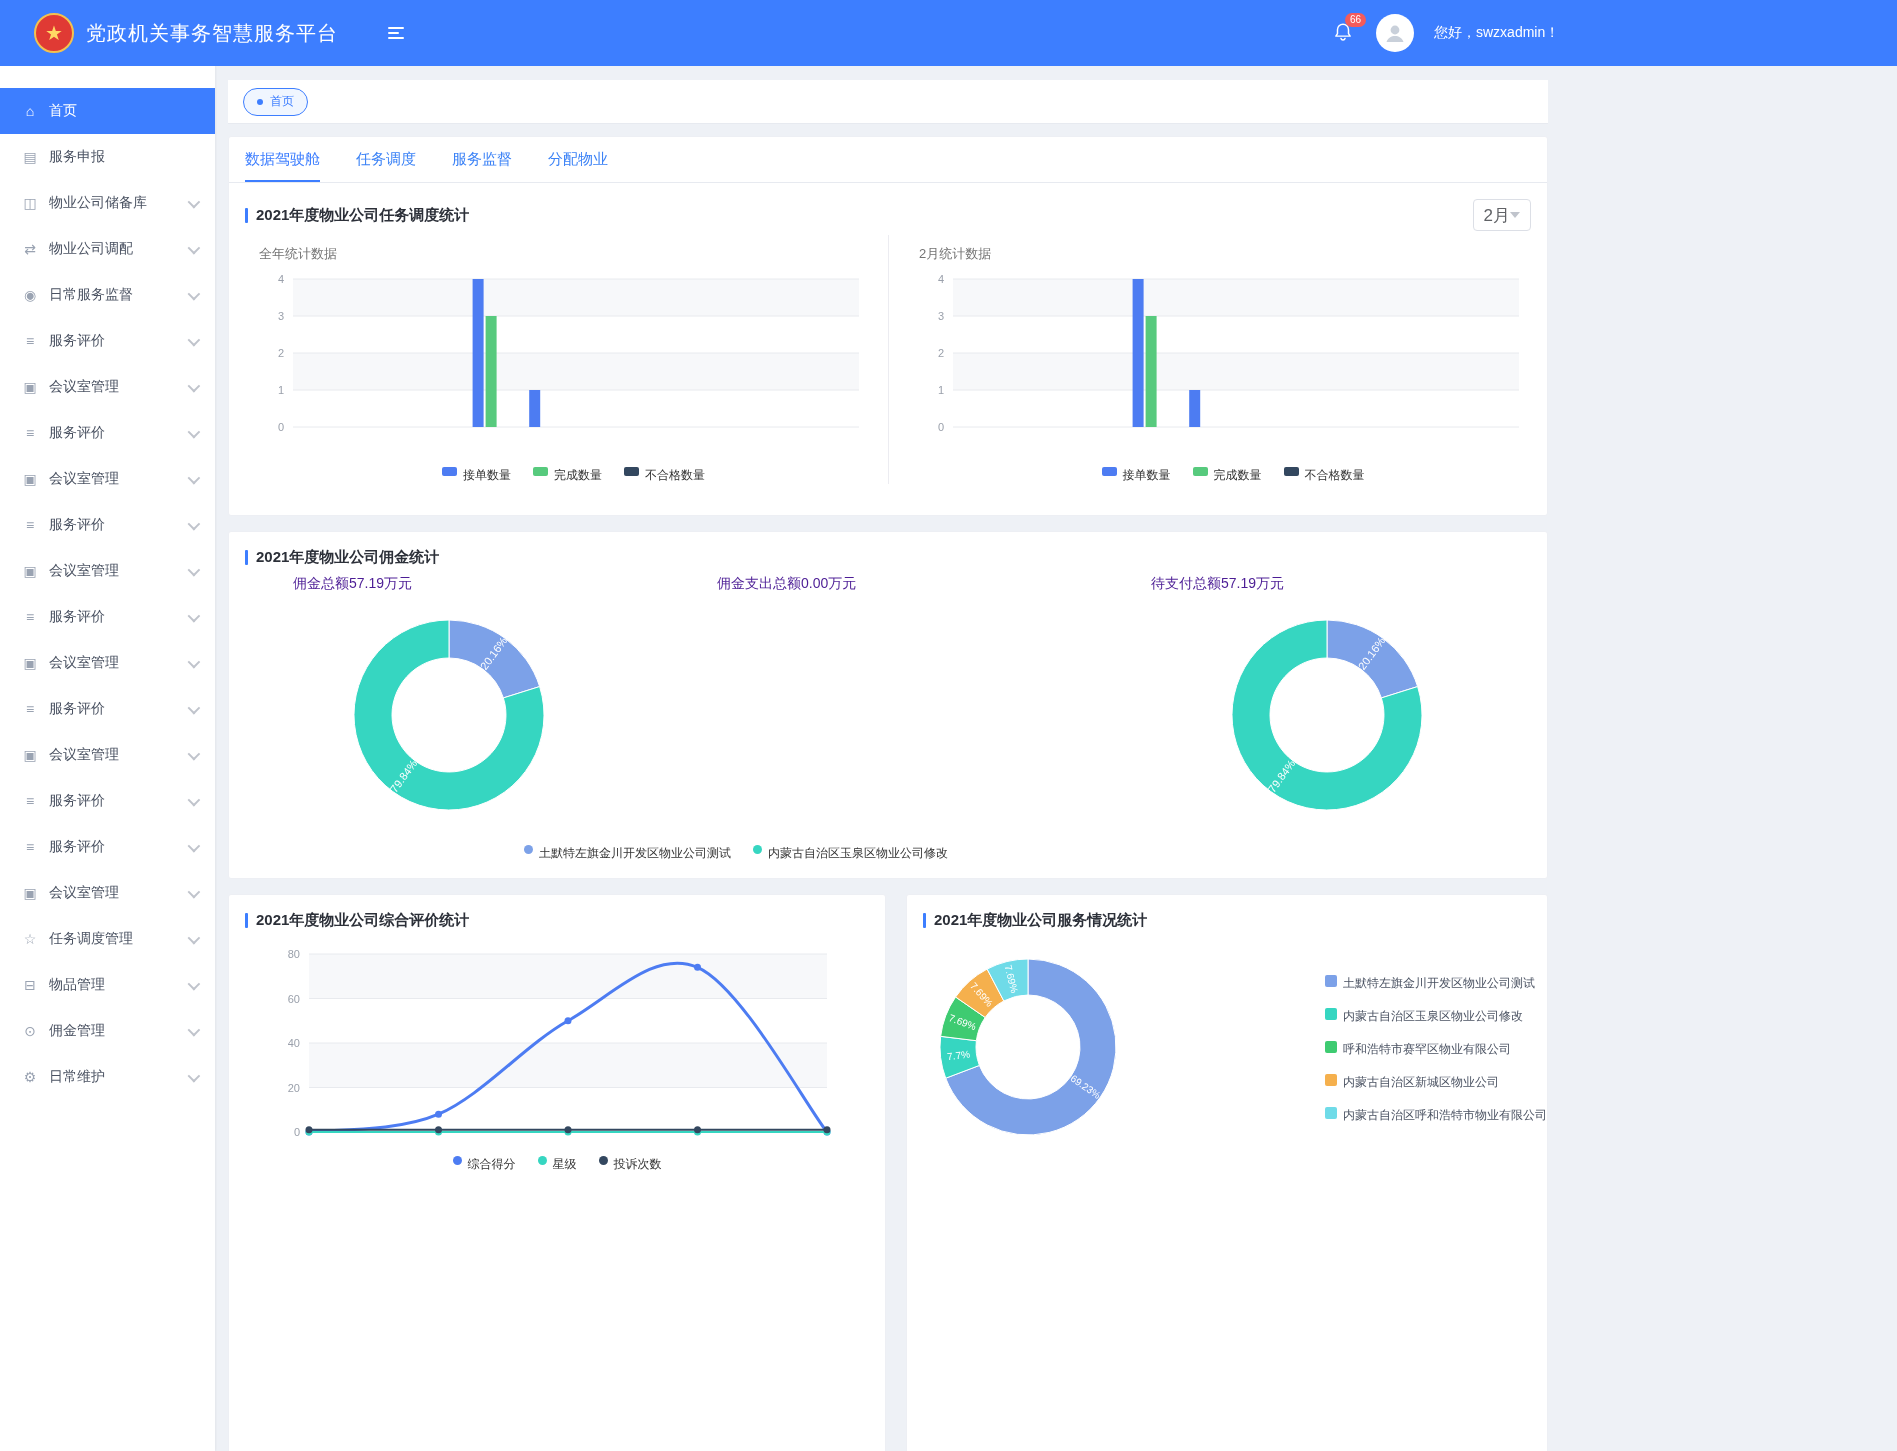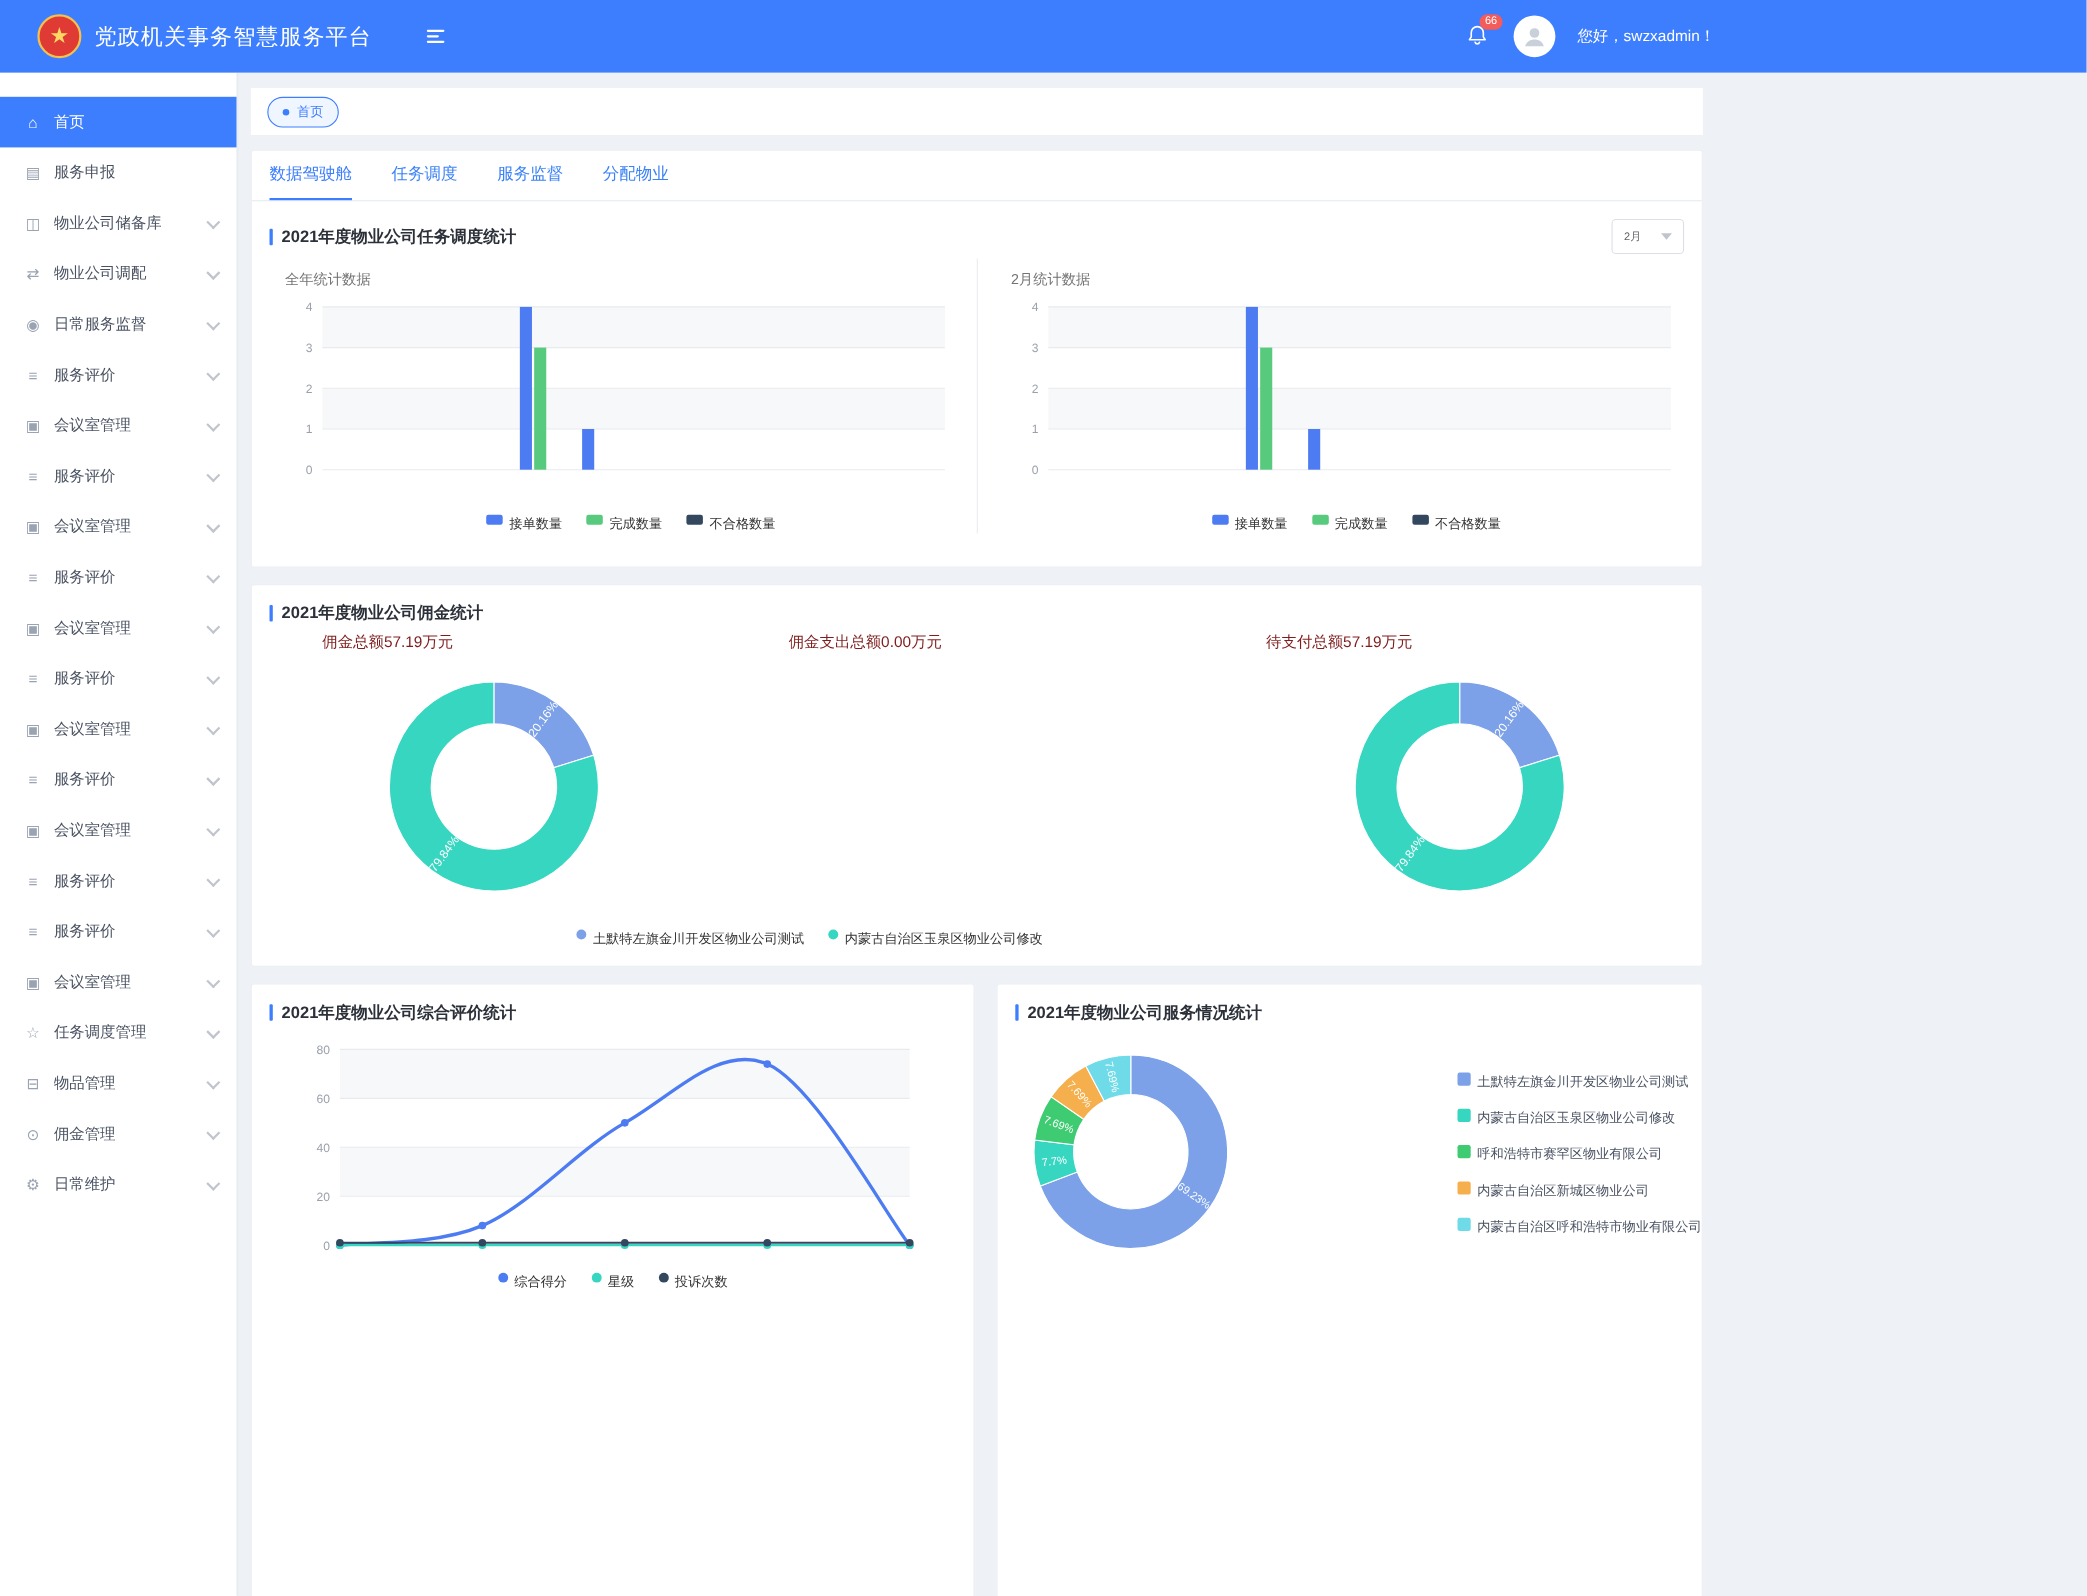--- a/index.html
+++ b/index.html
@@ -32,34 +32,34 @@
   .bc-dot{width:6px;height:6px;border-radius:50%;background:#3d7eff}
   
   .card{width:1320px;background:#fff;border:1px solid #edeff4;border-radius:3px;margin-bottom:15px;box-sizing:border-box}
   .card.first{height:380px}
   .tabbar{display:flex;gap:36px;padding:0 16px;border-bottom:1px solid #e7eaf0;height:46px;box-sizing:border-box}
   .tab{font-size:15px;color:#3b82f6;line-height:43px;cursor:pointer;border-bottom:2px solid transparent}
   .tab.active{color:#3d7eff;border-bottom-color:#3d7eff}
   .card-head{display:flex;justify-content:space-between;align-items:center;padding:16px 16px 4px}
   .sec-title{display:flex;align-items:center;font-size:15px;font-weight:bold;color:#2c3039}
   .tbar{width:3px;height:15px;background:#3d7eff;margin-right:8px;border-radius:1px}
-  .m-select{display:flex;align-items:center;gap:18px;height:30px;padding:0 10px;border:1px solid #dcdfe6;border-radius:4px;font-size:10px;color:#606266;cursor:pointer;background:#fff}
+  .m-select{display:flex;align-items:center;gap:0;height:30px;padding:0 10px;border:1px solid #dcdfe6;border-radius:4px;font-size:17px;color:#606266;cursor:pointer;background:#fff}
   .caret{width:0;height:0;border-left:5px solid transparent;border-right:5px solid transparent;border-top:6px solid #c0c4cc}
   .dual{display:flex;padding-bottom:10px}
   .half{width:659px;padding:4px 0 0 30px;box-sizing:border-box}
   .half.r{border-left:1px solid #ececf1}
   .sub{font-size:13px;color:#737373;margin:6px 0 8px 0}
   .legend{display:flex;justify-content:center;align-items:center;gap:22px;font-size:12px;color:#333;margin-top:2px}
   .lg-item{display:inline-flex;gap:6px;cursor:pointer;white-space:nowrap}
   .sw{width:15px;height:9px;border-radius:2px;display:inline-block}
   .dot{width:9px;height:9px;border-radius:50%;display:inline-block}
   .sq{width:12px;height:12px;border-radius:2px;display:inline-block;flex:none}
   
   .stats-row{position:relative;height:26px;margin-top:4px}
-  .stat{position:absolute;font-size:14px;color:#7f1d1d}
+  .stat{position:absolute;font-size:14px;color:#4c1d95}
   .pies{display:flex;height:228px}
   .third{width:440px;display:flex;justify-content:center;align-items:center}
   .commission-legend{position:relative;left:-152px;margin-top:16px;padding-bottom:16px}
   
   .bottom-row{display:flex;gap:20px}
   .bcard{background:#fff;border:1px solid #edeff4;border-radius:3px;height:570px;box-sizing:border-box}
   .bcard.left{width:658px}
   .bcard.right{width:642px;position:relative}
   .v-legend{position:absolute;left:418px;top:80px}
   .v-legend .lg-item{display:flex;margin-bottom:16px;font-size:12px;color:#4a5262}

